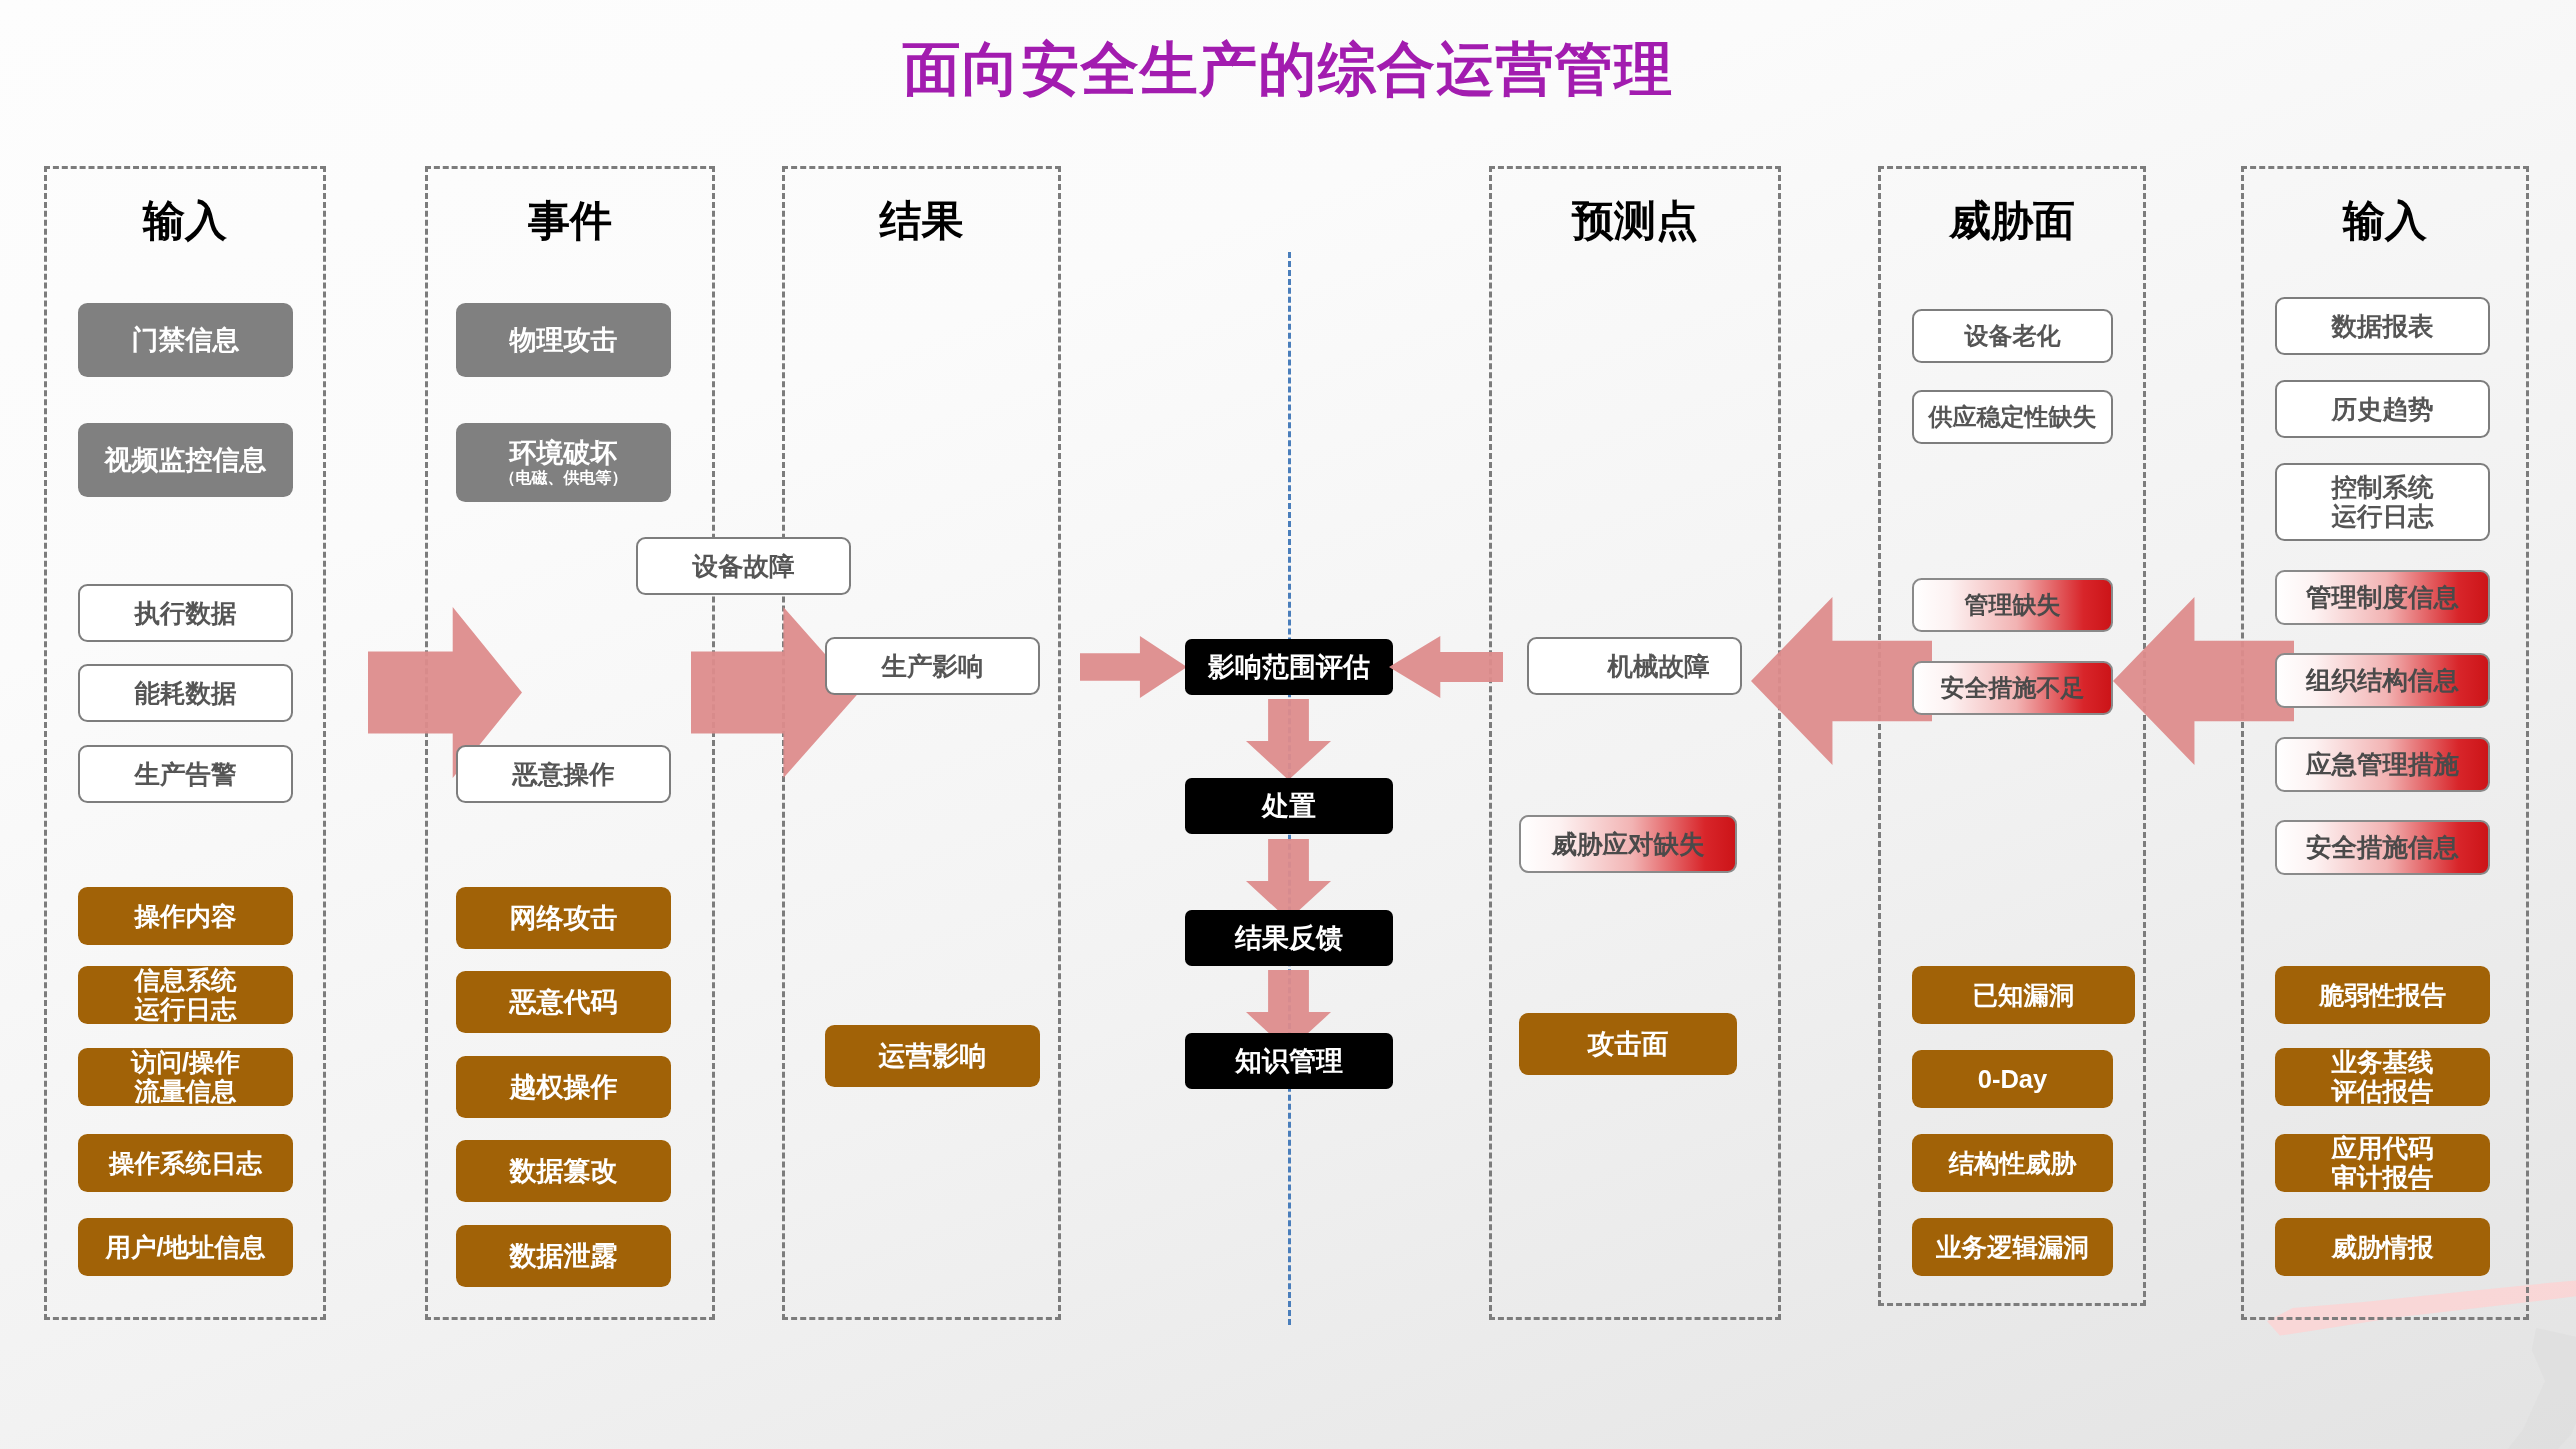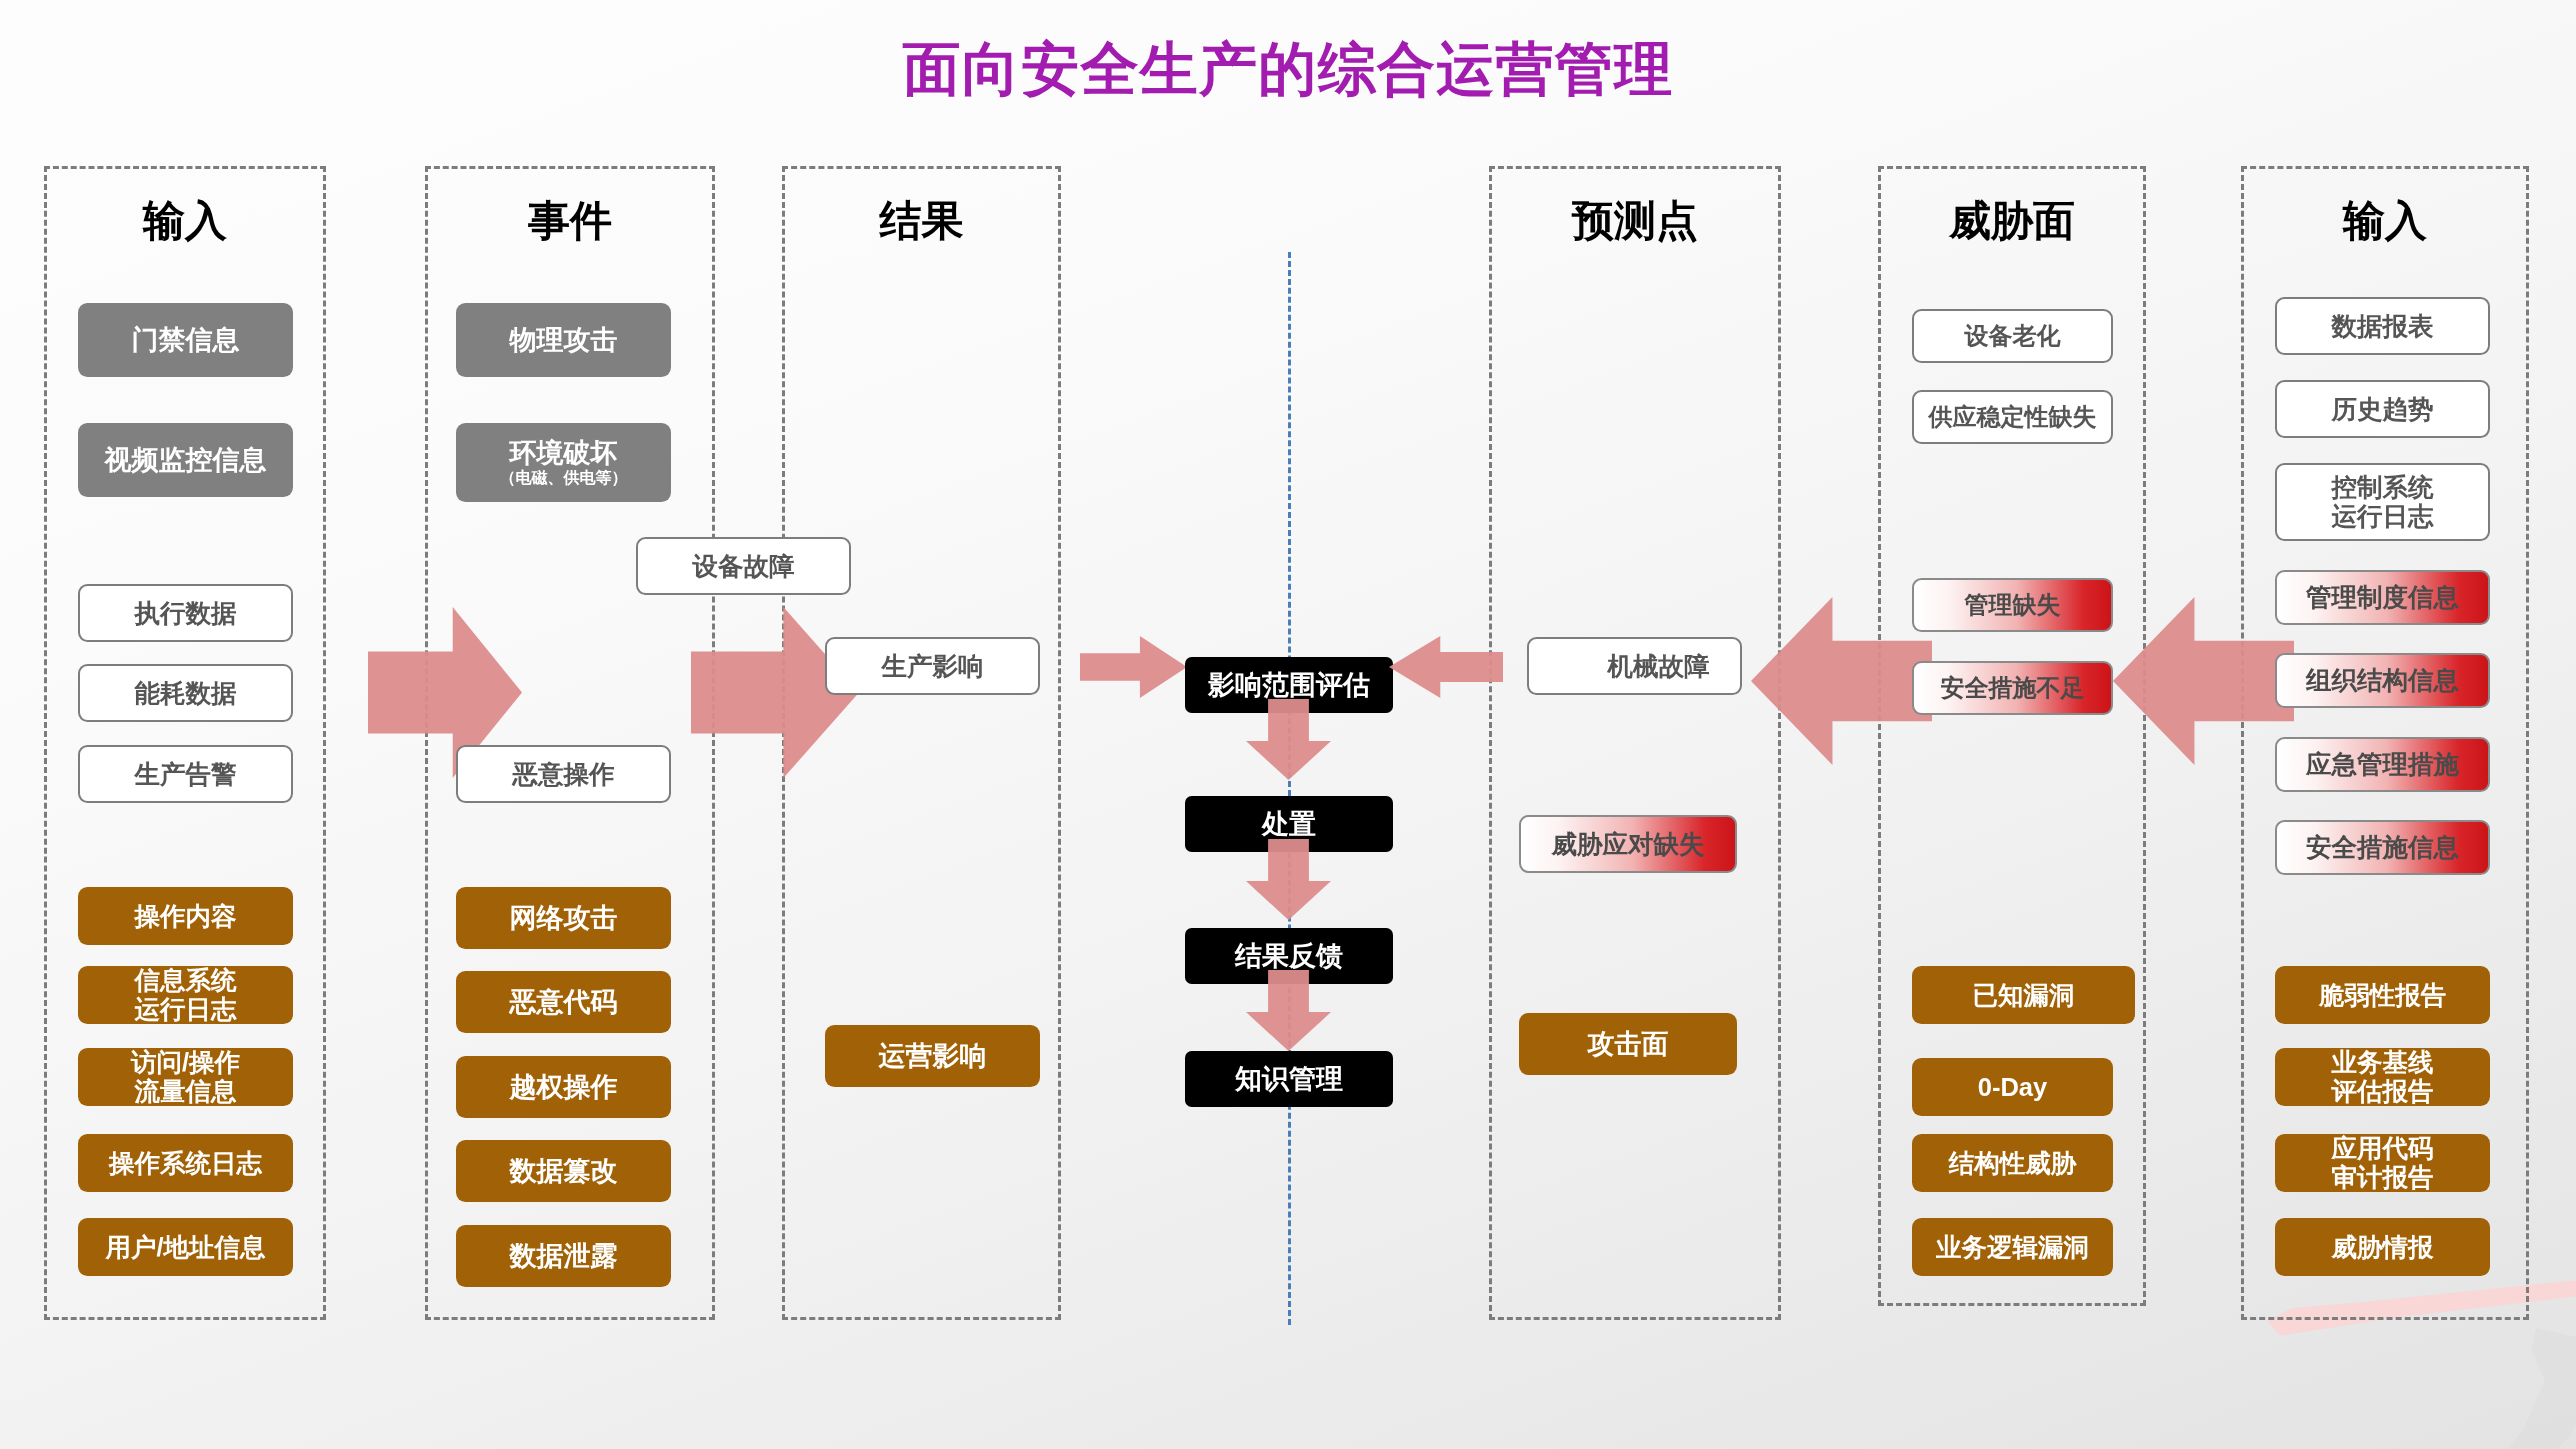--- a/index.html
+++ b/index.html
@@ -43,21 +43,21 @@
   .node{
     position:absolute;box-sizing:border-box;
     display:flex;align-items:center;justify-content:center;text-align:center;
     font-weight:bold;line-height:1.12;
     border-radius:9.4px;
     white-space:pre-line;
   }
   .n-gray{background:#808080;color:#fff;border:none;}
   .n-white{background:#fff;color:#555;border:2px solid #7d7d7d;}
   .n-red{background:#a16207;color:#fff;border:none;}
-  .n-black{background:#000;color:#fff;border-radius:6.7px;margin-top:18px;}
+  .n-black{background:#000;color:#fff;border-radius:6.7px;}
   .n-grad{
     background:linear-gradient(90deg,#ffffff 0%,#fdf2f2 18%,#f2b3b3 52%,#d8252a 86%,#cc1418 100%);
     color:#4a4a4a;border:2px solid #8a8a8a;
   }
 
   
   .blueline{
     position:absolute;left:1288px;top:252px;width:0;height:1073px;
     border-left:3.4px dashed #4a7ebb;
   }
@@ -149,21 +149,21 @@
   <div class="node n-red" style="left:1519px;top:1013px;width:218px;height:62px;font-size:27px;">攻击面</div>
 
   <div class="arrow ar-left" style="left:1751px;top:597px;width:181px;height:168px;"></div>
 
   <div class="node n-white" style="left:1912px;top:309px;width:201px;height:54px;font-size:24px;">设备老化</div>
   <div class="node n-white" style="left:1912px;top:390px;width:201px;height:54px;font-size:24px;">供应稳定性缺失</div>
   <div class="node n-grad" style="left:1912px;top:578px;width:201px;height:54px;font-size:24px;">管理缺失</div>
   <div class="node n-grad" style="left:1912px;top:661px;width:201px;height:54px;font-size:24px;">安全措施不足</div>
 
   <div class="node n-red" style="left:1912px;top:966px;width:223px;height:58px;font-size:25.5px;">已知漏洞</div>
-  <div class="node n-red" style="left:1912px;top:1050px;width:201px;height:58px;font-size:25.5px;margin-top:8px;">0-Day</div>
+  <div class="node n-red" style="left:1912px;top:1050px;width:201px;height:58px;font-size:25.5px;">0-Day</div>
   <div class="node n-red" style="left:1912px;top:1134px;width:201px;height:58px;font-size:25.5px;">结构性威胁</div>
   <div class="node n-red" style="left:1912px;top:1218px;width:201px;height:58px;font-size:25.5px;">业务逻辑漏洞</div>
 
   <div class="arrow ar-left" style="left:2113px;top:597px;width:181px;height:168px;"></div>
 
   <div class="node n-white" style="left:2275px;top:297px;width:215px;height:58px;font-size:25.5px;">数据报表</div>
   <div class="node n-white" style="left:2275px;top:380px;width:215px;height:58px;font-size:25.5px;">历史趋势</div>
   <div class="node n-white" style="left:2275px;top:463px;width:215px;height:78px;font-size:25.5px;">控制系统
 运行日志</div>
 

